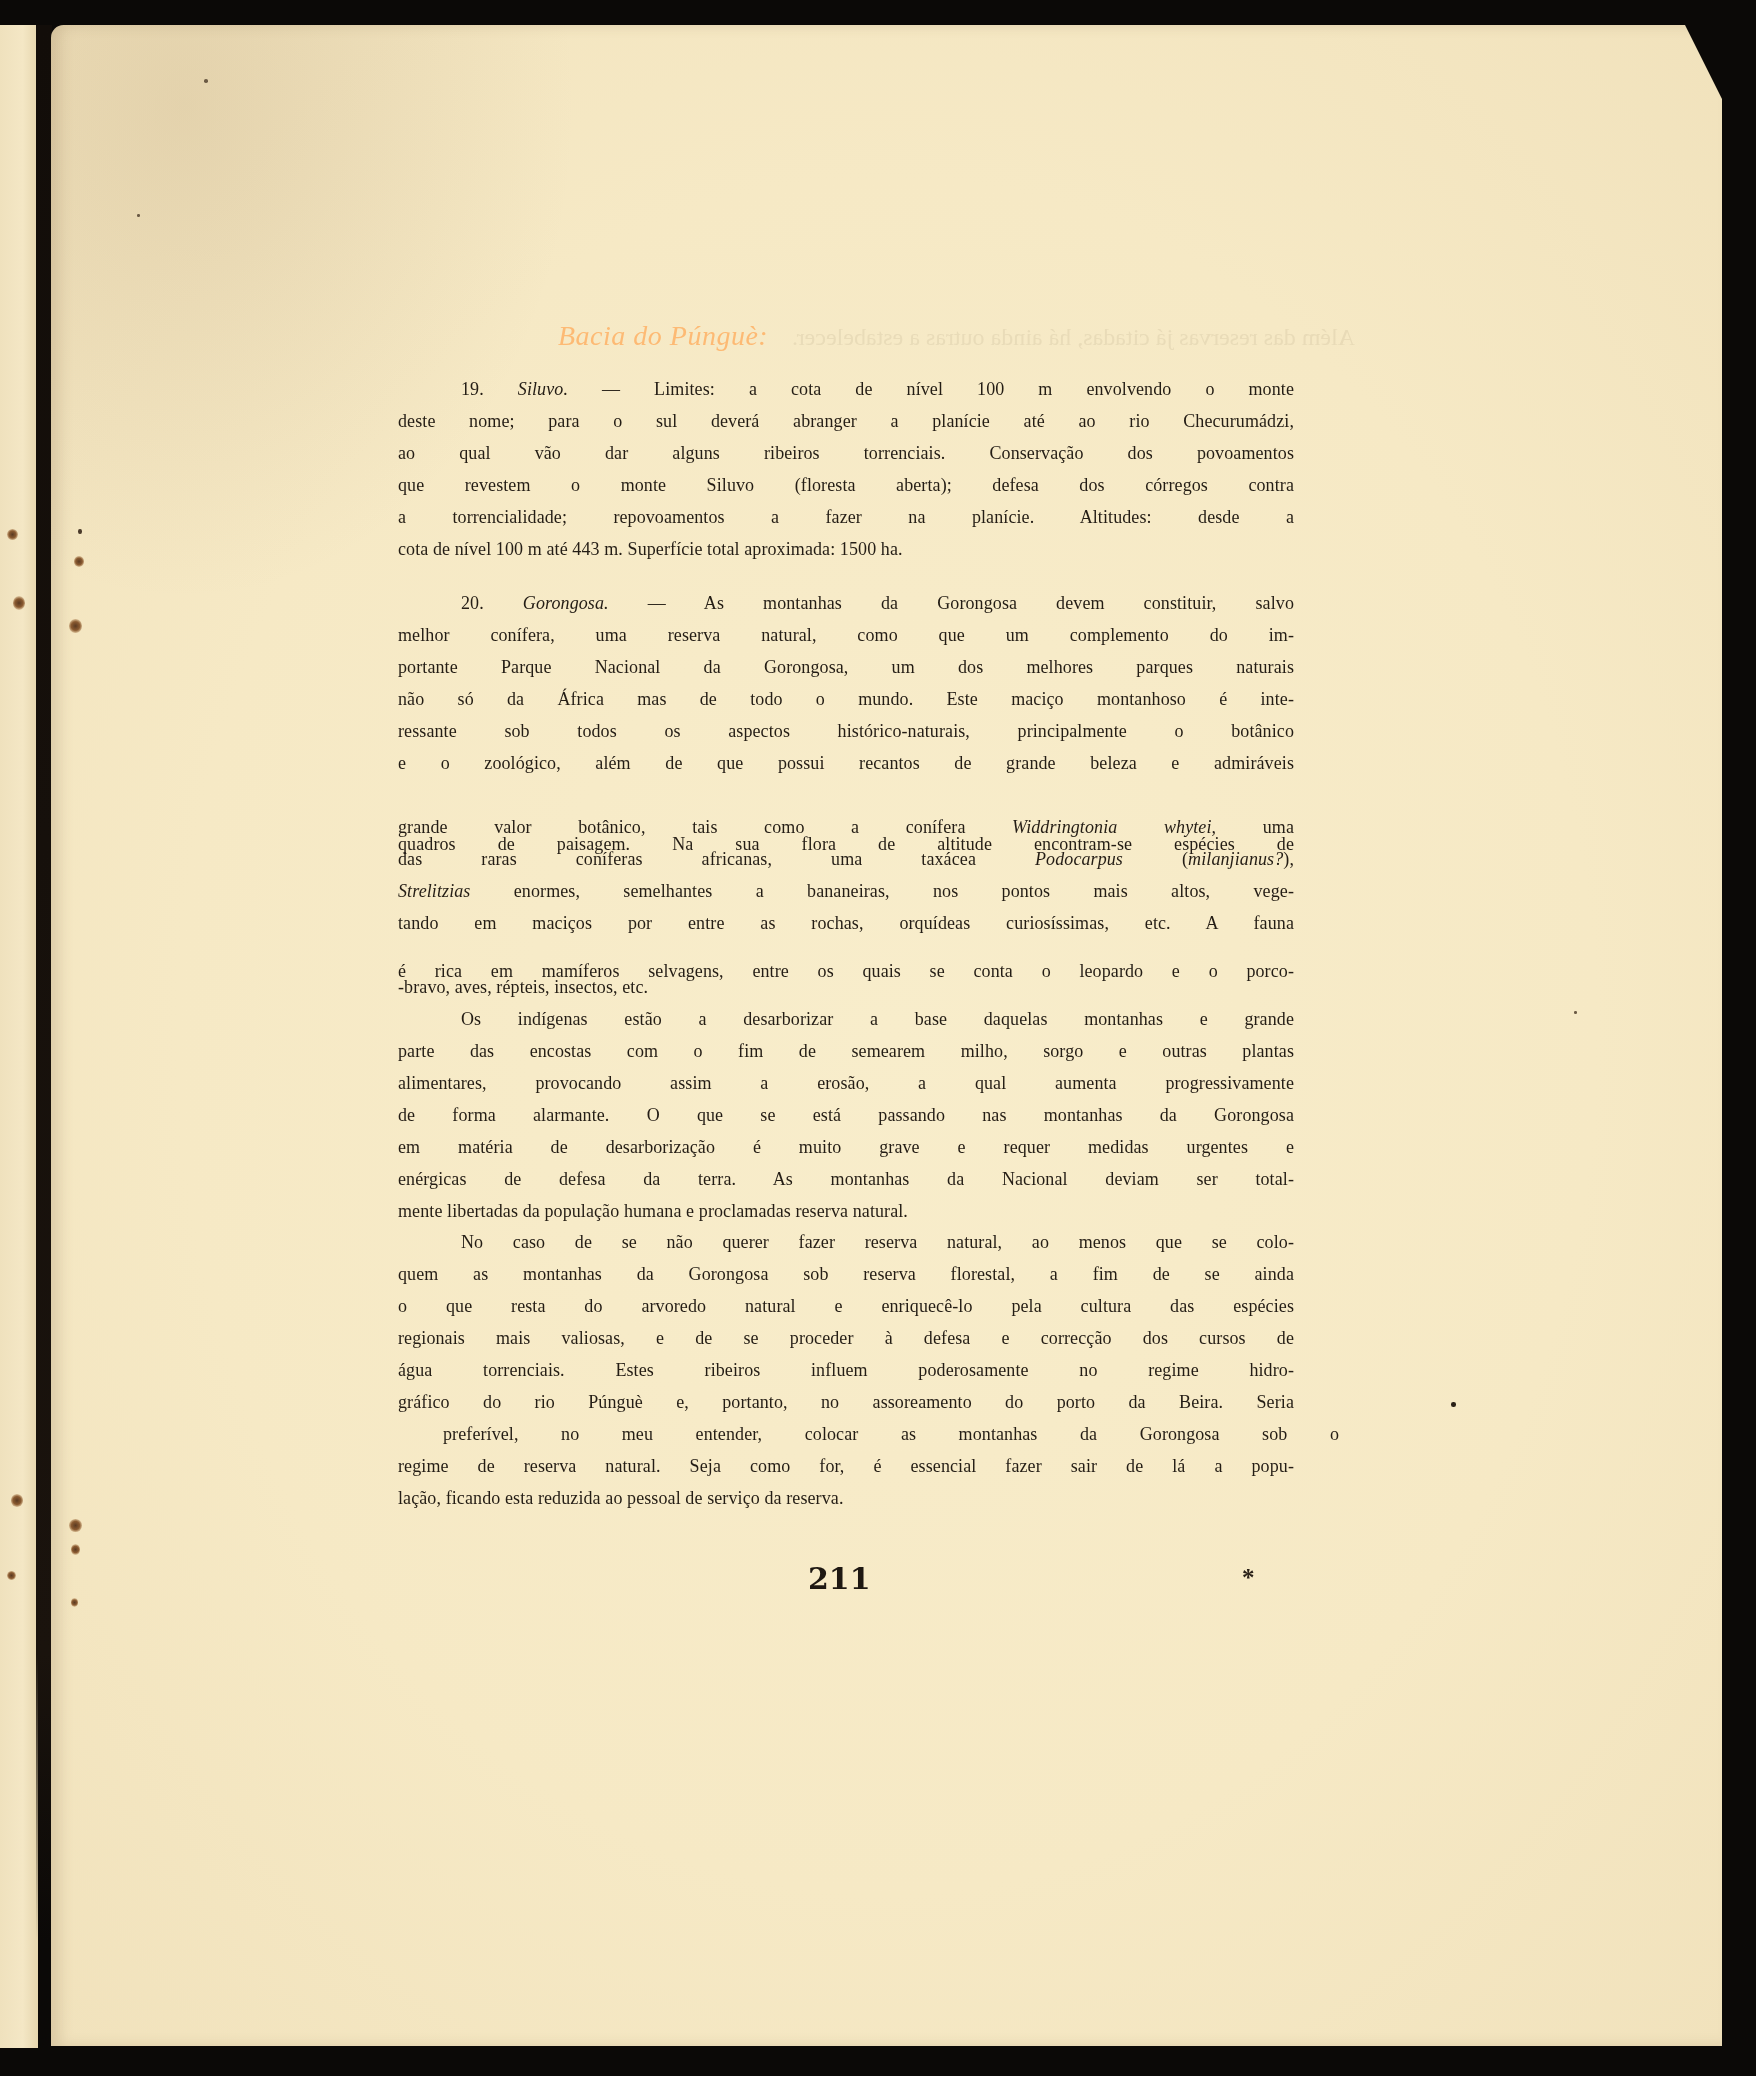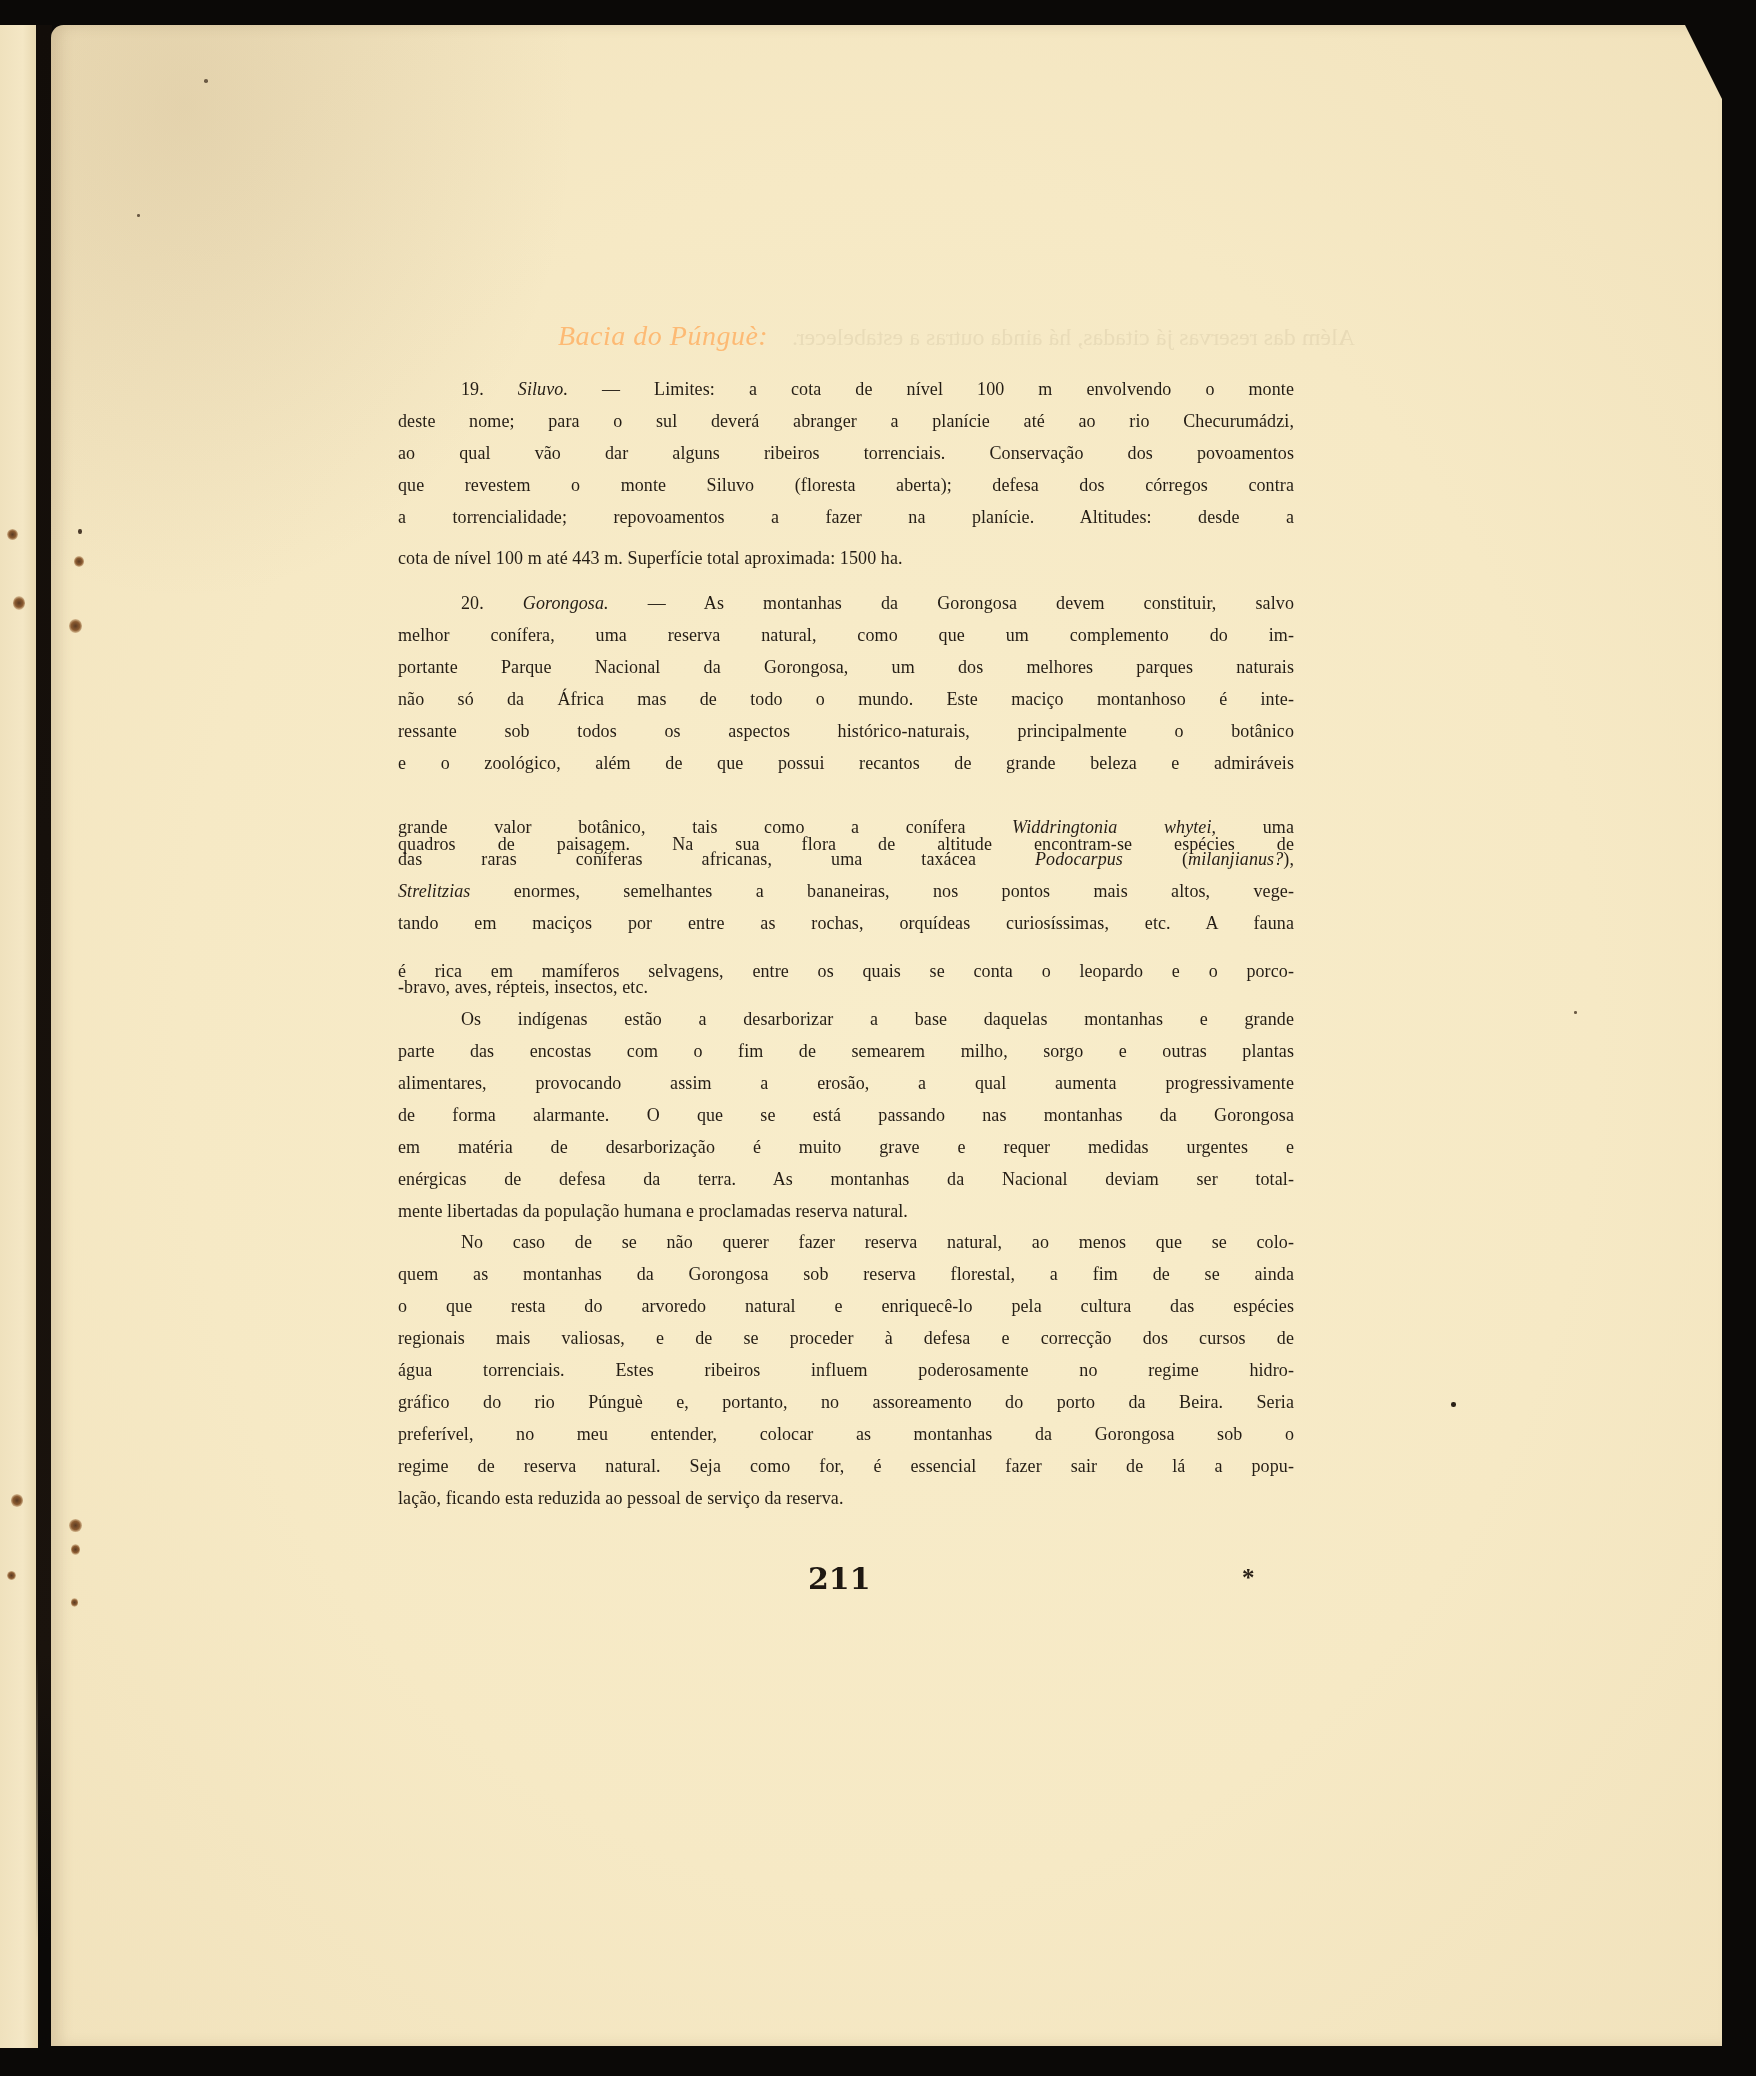--- a/index.html
+++ b/index.html
@@ -87,21 +87,21 @@
 <div class="bleed" style="left:792px;top:324px;">Além das reservas já citadas, há ainda outras a estabelecer.</div>
 
 <div class="heading">Bacia do Púnguè:</div>
 
 <div id="text-block">
     <div class="line indent" style="top: 373px;"><span>19. </span><span class="it">Siluvo.</span><span> — Limites: a cota de nível 100 m envolvendo o monte</span></div>
     <div class="line" style="top: 405px;"><span>deste nome; para o sul deverá abranger a planície até ao rio Checurumádzi,</span></div>
     <div class="line" style="top: 437px;"><span>ao qual vão dar alguns ribeiros torrenciais. Conservação dos povoamentos</span></div>
     <div class="line" style="top: 469px;"><span>que revestem o monte Siluvo (floresta aberta); defesa dos córregos contra</span></div>
     <div class="line" style="top: 501px;"><span>a torrencialidade; repovoamentos a fazer na planície. Altitudes: desde a</span></div>
-    <div class="line last" style="top: 533px; margin-top: 9px;"><span>cota de nível 100 m até 443 m. Superfície total aproximada: 1500 ha.</span></div>
+    <div class="line last" style="top: 533px;"><span>cota de nível 100 m até 443 m. Superfície total aproximada: 1500 ha.</span></div>
     <div class="line indent" style="top: 587px;"><span>20. </span><span class="it">Gorongosa.</span><span> — As montanhas da Gorongosa devem constituir, salvo</span></div>
     <div class="line" style="top: 619px;"><span>melhor conífera, uma reserva natural, como que um complemento do im-</span></div>
     <div class="line" style="top: 651px;"><span>portante Parque Nacional da Gorongosa, um dos melhores parques naturais</span></div>
     <div class="line" style="top: 683px;"><span>não só da África mas de todo o mundo. Este maciço montanhoso é inte-</span></div>
     <div class="line" style="top: 715px;"><span>ressante sob todos os aspectos histórico-naturais, principalmente o botânico</span></div>
     <div class="line" style="top: 747px;"><span>e o zoológico, além de que possui recantos de grande beleza e admiráveis</span></div>
     <div class="line" style="top: 821px; margin-top: 7px;"><span>quadros de paisagem. Na sua flora de altitude encontram-se espécies de</span></div>
     <div class="line" style="top: 811px;"><span>grande valor botânico, tais como a conífera </span><span class="it">Widdringtonia whytei,</span><span> uma</span></div>
     <div class="line" style="top: 843px;"><span>das raras coníferas africanas, uma taxácea </span><span class="it">Podocarpus</span><span> (</span><span class="it">milanjianus?</span><span>),</span></div>
     <div class="line" style="top: 875px;"><span class="it">Strelitzias</span><span> enormes, semelhantes a bananeiras, nos pontos mais altos, vege-</span></div>
@@ -114,20 +114,20 @@
     <div class="line" style="top: 1099px;"><span>de forma alarmante. O que se está passando nas montanhas da Gorongosa</span></div>
     <div class="line" style="top: 1131px;"><span>em matéria de desarborização é muito grave e requer medidas urgentes e</span></div>
     <div class="line" style="top: 1163px;"><span>enérgicas de defesa da terra. As montanhas da Nacional deviam ser total-</span></div>
     <div class="line last" style="top: 1195px;"><span>mente libertadas da população humana e proclamadas reserva natural.</span></div>
     <div class="line indent" style="top: 1226px;"><span>No caso de se não querer fazer reserva natural, ao menos que se colo-</span></div>
     <div class="line" style="top: 1258px;"><span>quem as montanhas da Gorongosa sob reserva florestal, a fim de se ainda</span></div>
     <div class="line" style="top: 1290px;"><span>o que resta do arvoredo natural e enriquecê-lo pela cultura das espécies</span></div>
     <div class="line" style="top: 1322px;"><span>regionais mais valiosas, e de se proceder à defesa e correcção dos cursos de</span></div>
     <div class="line" style="top: 1354px;"><span>água torrenciais. Estes ribeiros influem poderosamente no regime hidro-</span></div>
     <div class="line" style="top: 1386px;"><span>gráfico do rio Púnguè e, portanto, no assoreamento do porto da Beira. Seria</span></div>
-    <div class="line" style="top: 1418px;"><span>preferível, no meu entender, colocar as montanhas da Gorongosa sob o</span></div>
+    <div class="line" style="top: 1418px; margin-left: 45px;"><span>preferível, no meu entender, colocar as montanhas da Gorongosa sob o</span></div>
     <div class="line" style="top: 1450px;"><span>regime de reserva natural. Seja como for, é essencial fazer sair de lá a popu-</span></div>
     <div class="line last" style="top: 1482px;"><span>lação, ficando esta reduzida ao pessoal de serviço da reserva.</span></div>
   </div>
 
 <div class="page-number">211</div>
 <div class="asterisk">*</div>
 
 
 </body></html>

